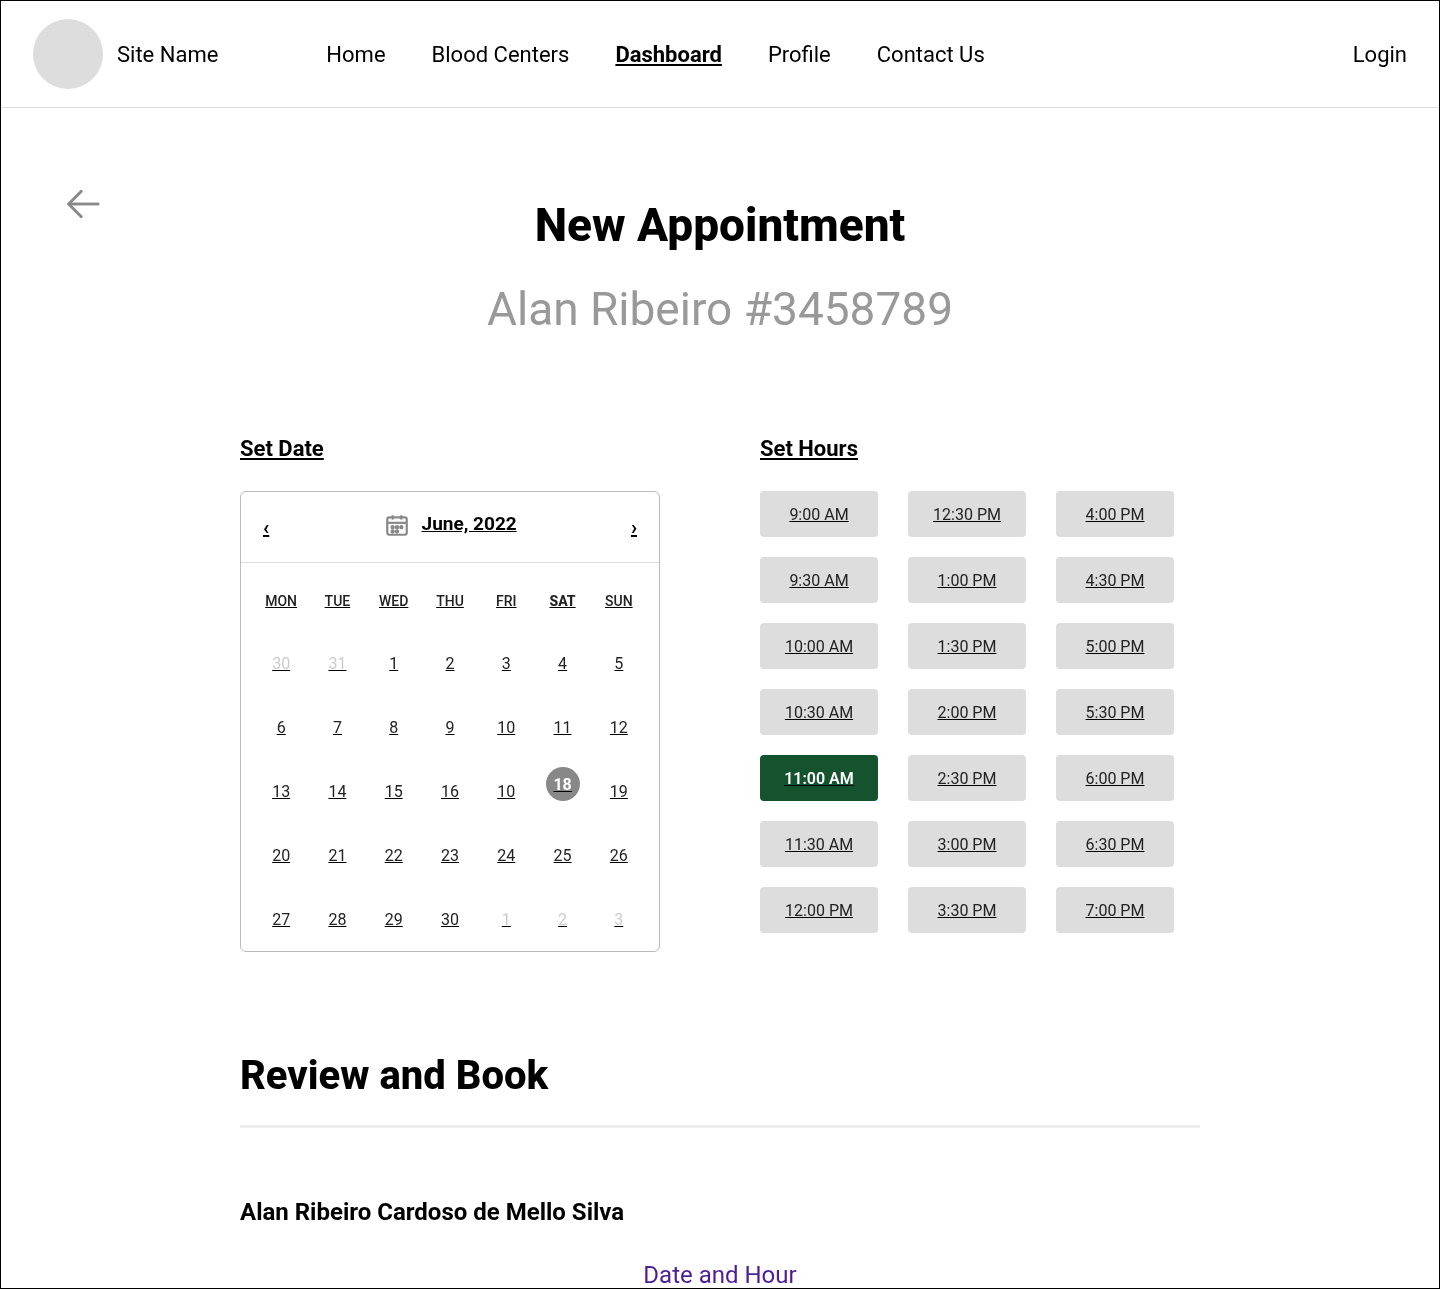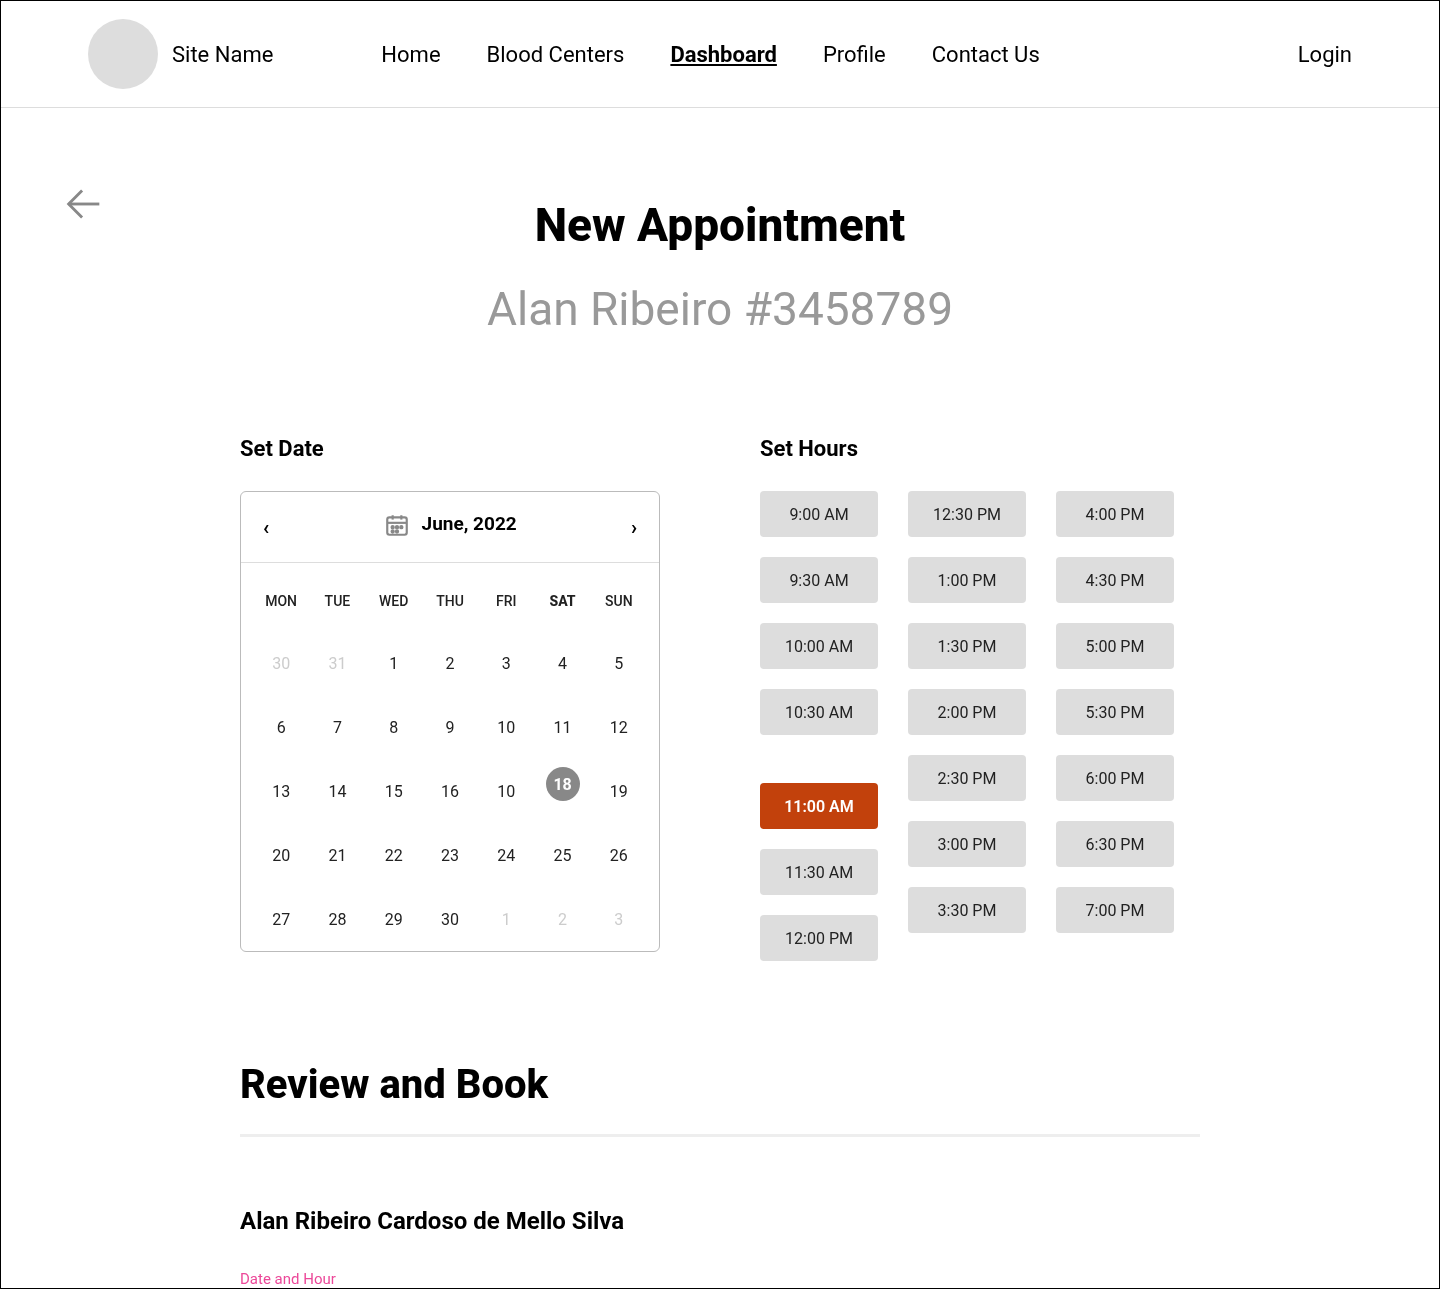--- a/index.html
+++ b/index.html
@@ -1,67 +1,67 @@
 <!DOCTYPE html>
 <html><head>
   <meta charset="utf-8">
   <style>
     * { margin: 0; padding: 0; box-sizing: border-box; }
     body { font-family: -apple-system, BlinkMacSystemFont, "Segoe UI", Roboto, Helvetica, Arial, sans-serif; background: #fff; }
     .frame { border: 1.5px solid #000; width: 1440px; height: 1289px; margin: 0 auto; overflow: hidden; position: relative; }
 
     
-    .header { display: flex; align-items: center; padding: 18px 87px; border-bottom: 1px solid #ddd; }
+    .header { display: flex; align-items: center; padding: 18px 32px; border-bottom: 1px solid #ddd; }
     .logo { width: 70px; height: 70px; border-radius: 50%; background: #ddd; }
     .site-name { font-size: 22px; margin-left: 14px; color: #000; }
     .nav { display: flex; gap: 46px; margin-left: 108px; }
     .nav a { font-size: 22px; color: #000; text-decoration: none; cursor: pointer; }
     .nav a.active { font-weight: 700; text-decoration: underline; }
     .login { margin-left: auto; font-size: 22px; color: #000; text-decoration: none; cursor: pointer; }
 
     
     .back-arrow { position: absolute; top: 180px; left: 60px; cursor: pointer; }
     .back-arrow svg { width: 46px; height: 46px; stroke: #888; stroke-width: 3; fill: none; }
 
     
     .title-block { text-align: center; margin-top: 90px; }
     .page-title { font-size: 46px; font-weight: 800; color: #000; }
     .patient-line { font-size: 46px; color: #999; margin-top: 30px; }
 
     
     .content { display: flex; gap: 80px; margin: 100px auto 0; width: 960px; }
-    .col { flex: 1; }
+    .col { flex: 1; text-decoration: underline; }
     .section-label { font-size: 22px; font-weight: 700; margin-bottom: 30px; }
 
     
     .calendar { border: 1px solid #bbb; border-radius: 6px; width: 420px; }
     .cal-header { display: flex; align-items: center; justify-content: space-between; padding: 20px 22px; border-bottom: 1px solid #ddd; }
     .cal-nav { cursor: pointer; font-size: 20px; font-weight: 700; user-select: none; }
     .cal-title-wrap { display: flex; gap: 12px; }
     .cal-title { font-weight: 700; font-size: 19px; }
     .cal-icon svg { width: 26px; height: 26px; stroke: #888; fill: none; stroke-width: 2; }
     .cal-grid { display: grid; grid-template-columns: repeat(7, 1fr); padding: 30px 12px 22px; row-gap: 30px; text-align: center; }
     .dow { font-size: 14px; font-weight: 500; color: #222; }
     .dow.bold { font-weight: 800; }
     .day { font-size: 16px; color: #222; cursor: pointer; display: flex; align-items: flex-end; justify-content: center; height: 34px; }
     .day.muted { color: #ccc; }
     .day.selected span { background: #888; color: #fff; width: 34px; height: 34px; border-radius: 50%; display: flex; align-items: center; justify-content: center; font-weight: 700; }
 
     
     .hours-cols { display: flex; gap: 30px; }
     .hour-col { display: flex; flex-direction: column; gap: 20px; }
     .slot { width: 118px; height: 46px; background: #ddd; border-radius: 4px; display: flex; align-items: center; justify-content: center; font-size: 16px; color: #222; cursor: pointer; }
-    .slot.selected { background: #c2410c; color: #fff; font-weight: 600; margin-top: 28px; }
+    .slot.selected { background: #14532d; color: #fff; font-weight: 600; }
 
     
     .review { width: 960px; margin: 100px auto 0; }
     .review h2 { font-size: 40px; font-weight: 800; }
     .review hr { border: none; border-top: 3px solid #eee; margin-top: 26px; }
     .review .full-name { font-size: 24px; font-weight: 700; margin-top: 70px; }
-    .review .dh-label { font-size: 15px; color: #ec4899; margin-top: 35px; }
+    .review .dh-label { font-size: 24px; color: #4c1d95; margin-top: 35px; text-align: center; }
   </style>
 </head>
 <body>
 <div class="frame">
 
 <div class="header">
   <div class="logo"></div>
   <div class="site-name">Site Name</div>
   <nav class="nav">
     <a>Home</a>

